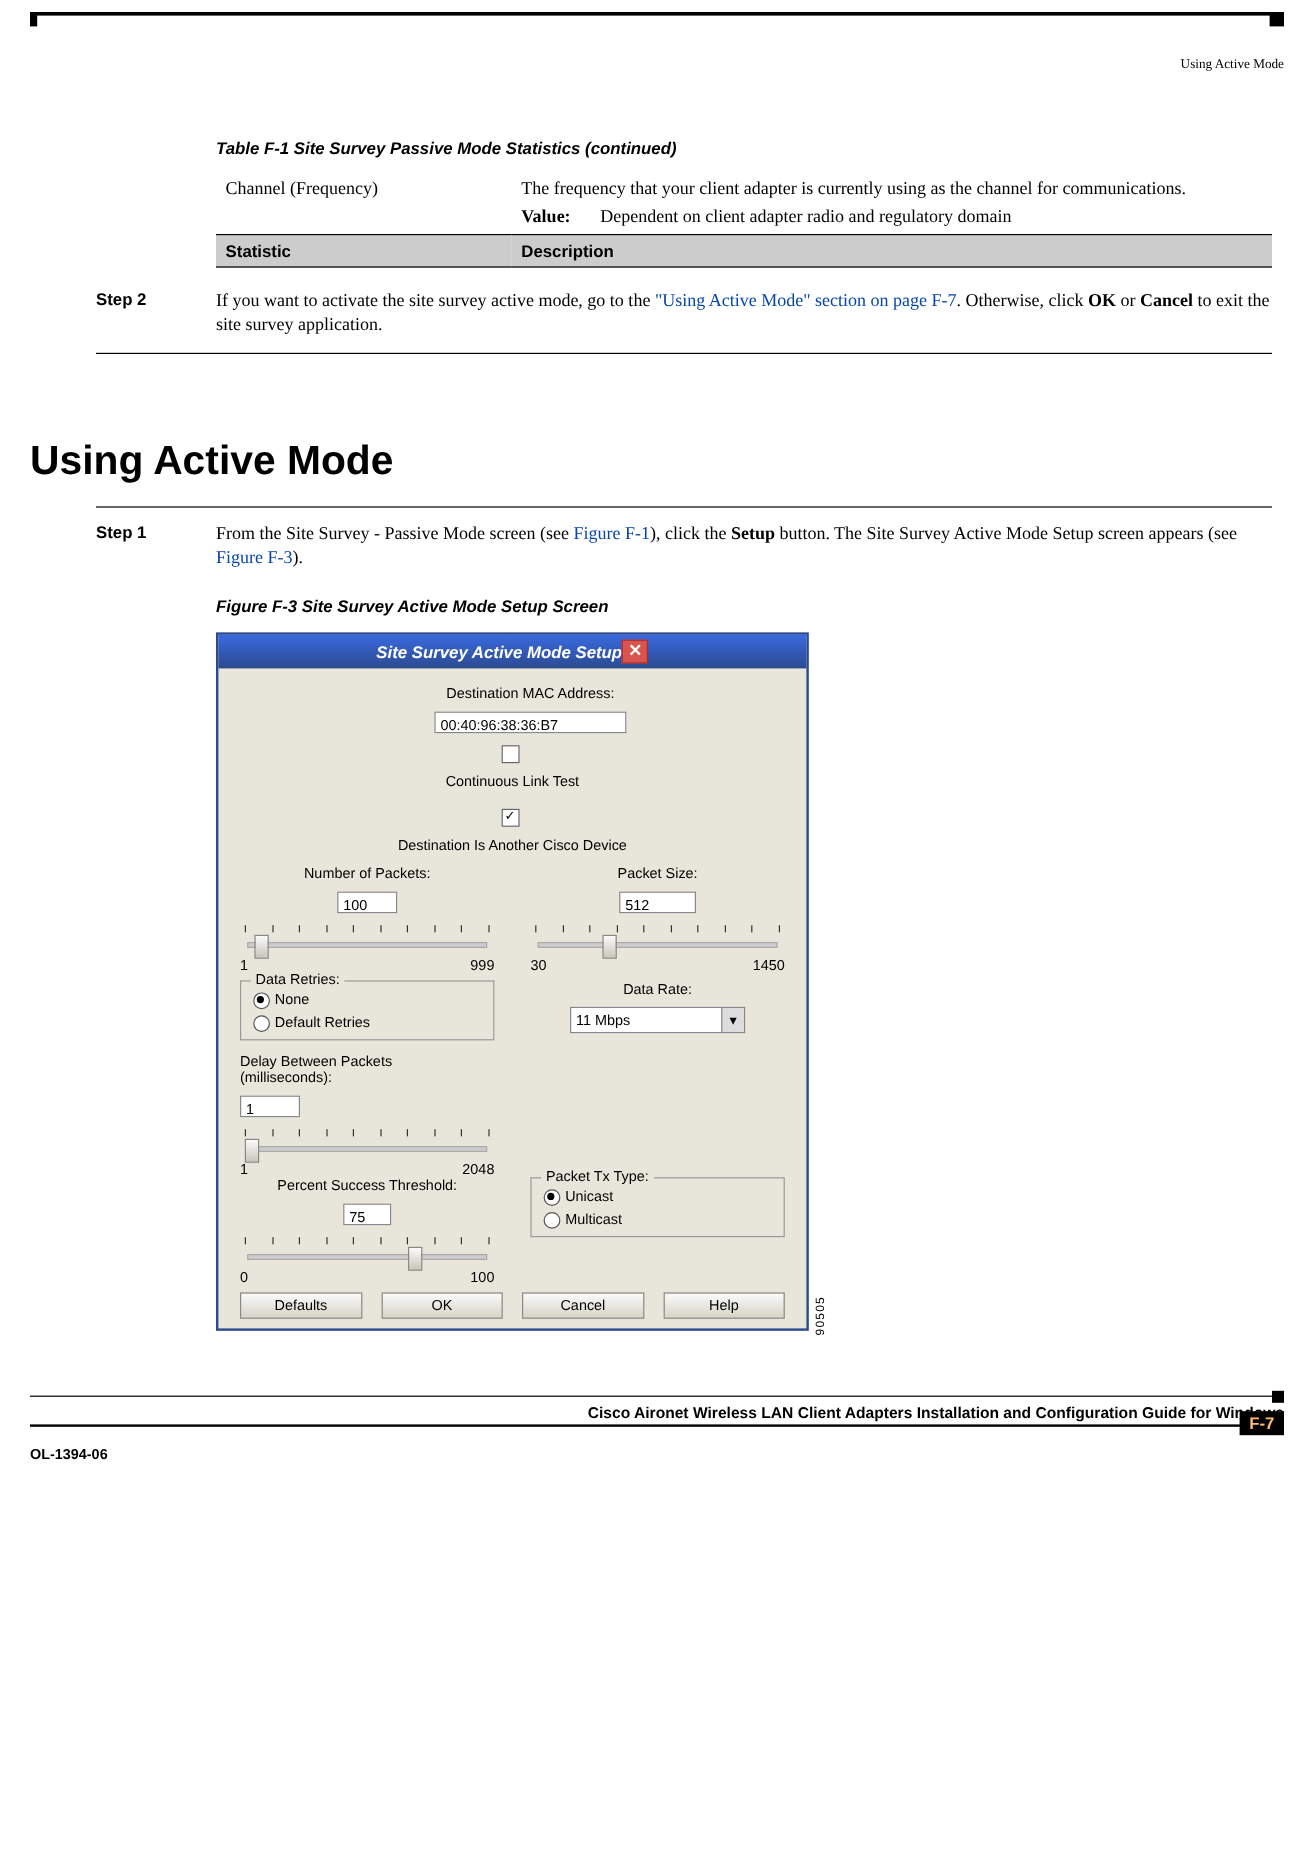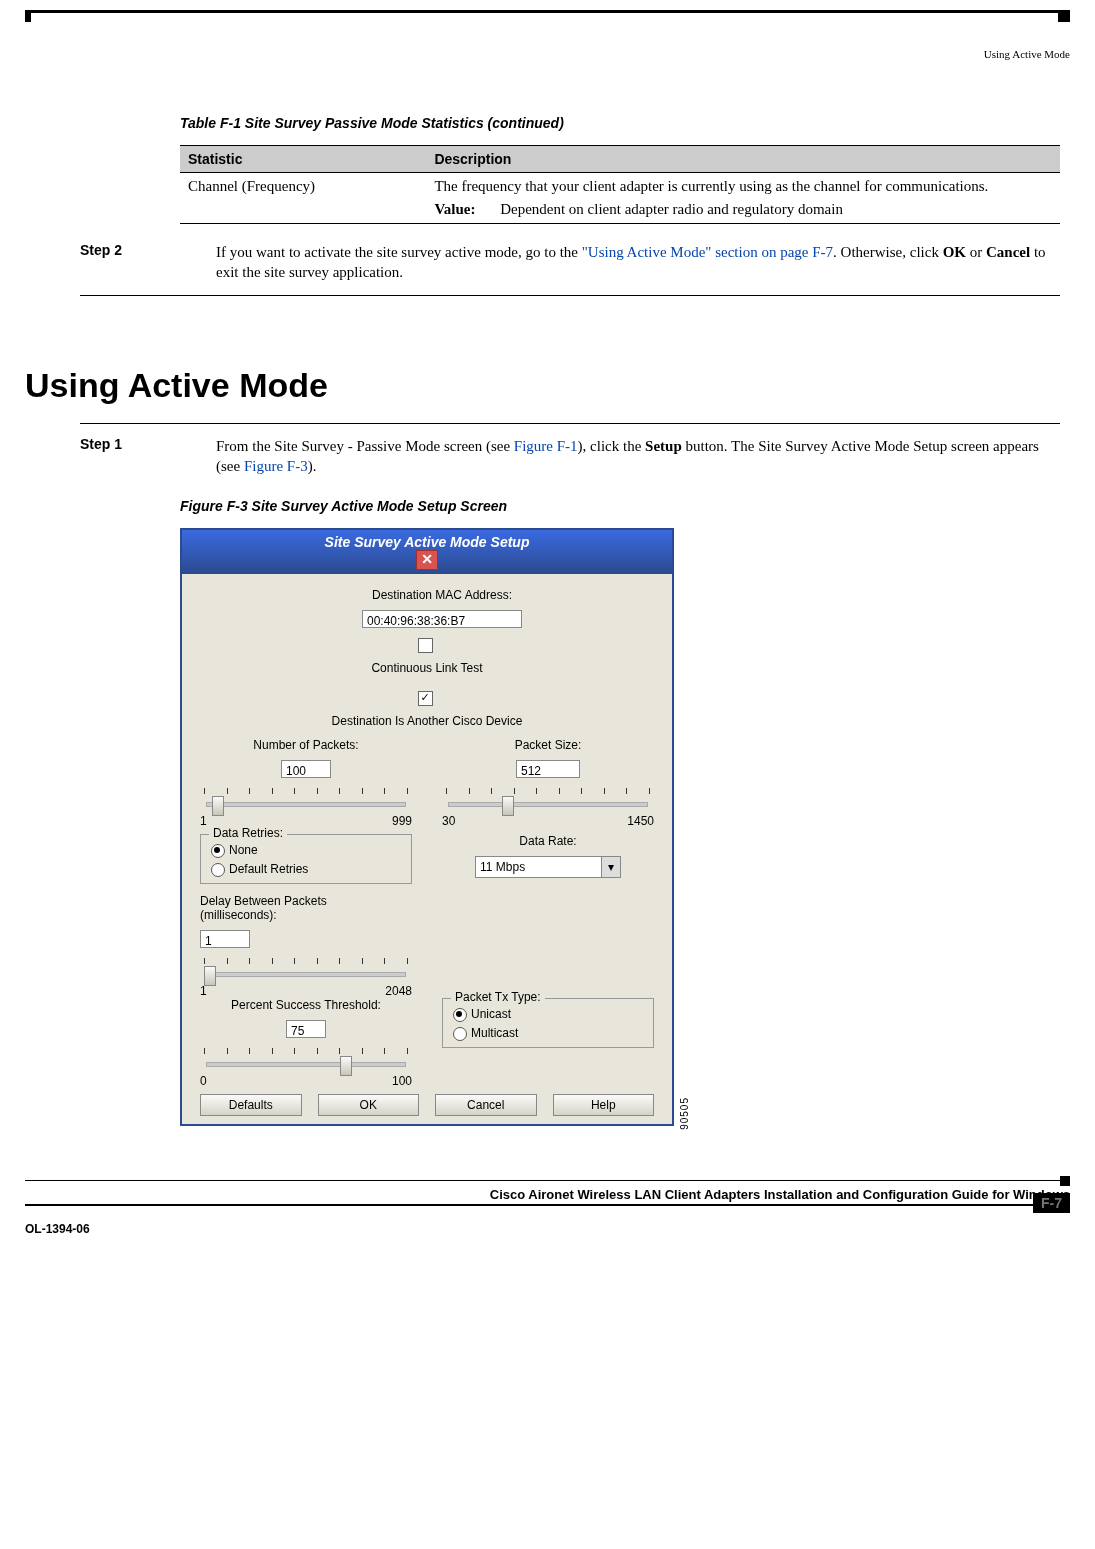--- a/index.html
+++ b/index.html
@@ -85,21 +85,20 @@
     border-bottom: 1px solid #000;
   }
   table.stats td:first-child, table.stats th:first-child { width: 28%; }
   .value-row { margin-top: 6px; }
   .value-label { font-weight: bold; display:inline-block; width:62px; vertical-align:top;}
   .value-text { display:inline-block; width: calc(100% - 70px); vertical-align:top;}
   .step-block {
     display: flex;
     margin-top: 18px;
     margin-left: -100px;
-    gap: 36px;
   }
   .step-label {
     font-family: Arial, sans-serif;
     font-weight: bold;
     font-size: 14px;
     width: 100px;
     flex-shrink: 0;
   }
   .step-text {
     flex: 1;
@@ -137,21 +136,20 @@
   .dlg-title {
     background: linear-gradient(#3a6ae0, #2b4a8f);
     color: #fff;
     font-weight: bold;
     font-style: italic;
     font-size: 14px;
     padding: 4px 6px;
     display: flex;
     justify-content: center;
     align-items: center;
-    flex-direction: column;
   }
   .close-btn {
     width: 20px; height: 18px;
     background: #d9534f;
     border: 1px solid #a03030;
     color: #fff;
     text-align:center;
     line-height: 16px;
     font-style: normal;
     font-weight: bold;
@@ -233,21 +231,21 @@
   .footer-sq-right { position:absolute; right:0; top:-5px; width:10px; height:10px; background:#000;}
   .footer-row {
     display:flex; justify-content:space-between; align-items:flex-start;
     font-family: Arial, sans-serif;
     margin-top: 4px;
   }
   .footer-title { font-weight:bold; font-size:13px; text-align:right; flex:1;}
   .footer-left { font-weight:bold; font-size:12px; margin-top:16px;}
   .page-num {
     position:absolute; right:0; top: 6px;
-    background:#000; color:#737373; font-weight:bold; padding: 2px 8px; font-size:14px;margin-left:44px;
+    background:#000; color:#fdba74; font-weight:bold; padding: 2px 8px; font-size:14px;margin-left:44px;
   }
   .footer-wrap { position: relative; padding-right: 0px;}
   .two-col { display:flex; gap: 30px; margin-bottom: 6px;}
   .col { flex:1; }
 </style>
 </head>
 <body>
 
 <div class="page">
   <div class="corner-bars">
@@ -255,32 +253,32 @@
     <div class="bar-left"></div>
     <div class="bar-right-sq"></div>
   </div>
   <div class="header-right">Using Active Mode</div>
 
   <div class="content">
     <div class="table-caption">Table F-1 Site Survey Passive Mode Statistics (continued)</div>
     <table class="stats">
       <tbody>
           <tr>
-        <th>Statistic</th>
-        <th>Description</th>
-      </tr>
-      <tr>
         <td>Channel (Frequency)</td>
         <td>
           <span>The frequency that your client adapter is currently using as the channel for communications.</span>
           <div class="value-row">
             <span class="value-label">Value:</span>
             <span class="value-text">Dependent on client adapter radio and regulatory domain</span>
           </div>
         </td>
+      </tr>
+      <tr>
+        <th>Statistic</th>
+        <th>Description</th>
       </tr>
     </tbody>
       </table>
 
     <div class="step-block">
       <div class="step-label">Step 2</div>
       <div class="step-text">
         <span>If you want to activate the site survey active mode, go to the </span><span class="link">"Using Active Mode" section on page F-7</span><span>. Otherwise, click </span><b>OK</b><span> or </span><b>Cancel</b><span> to exit the site survey application.</span>
       </div>
     </div>

